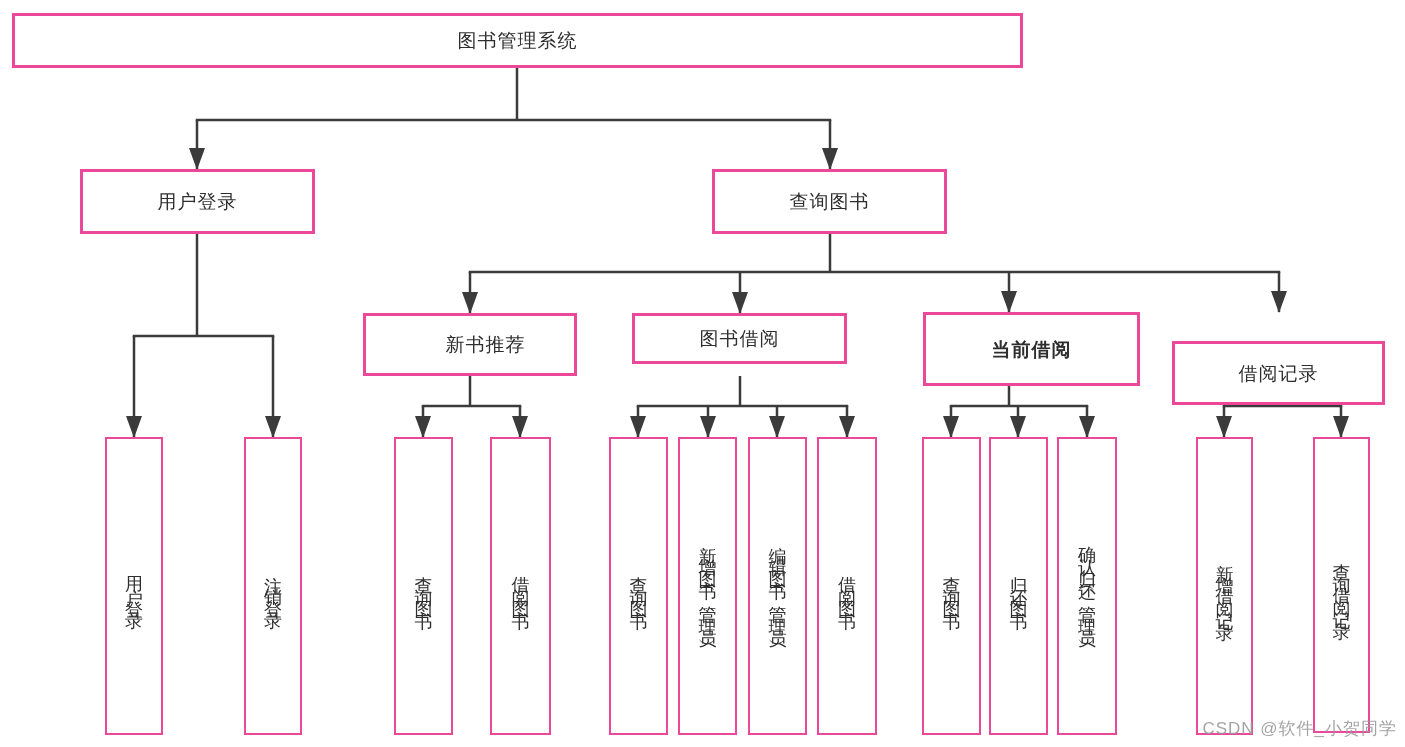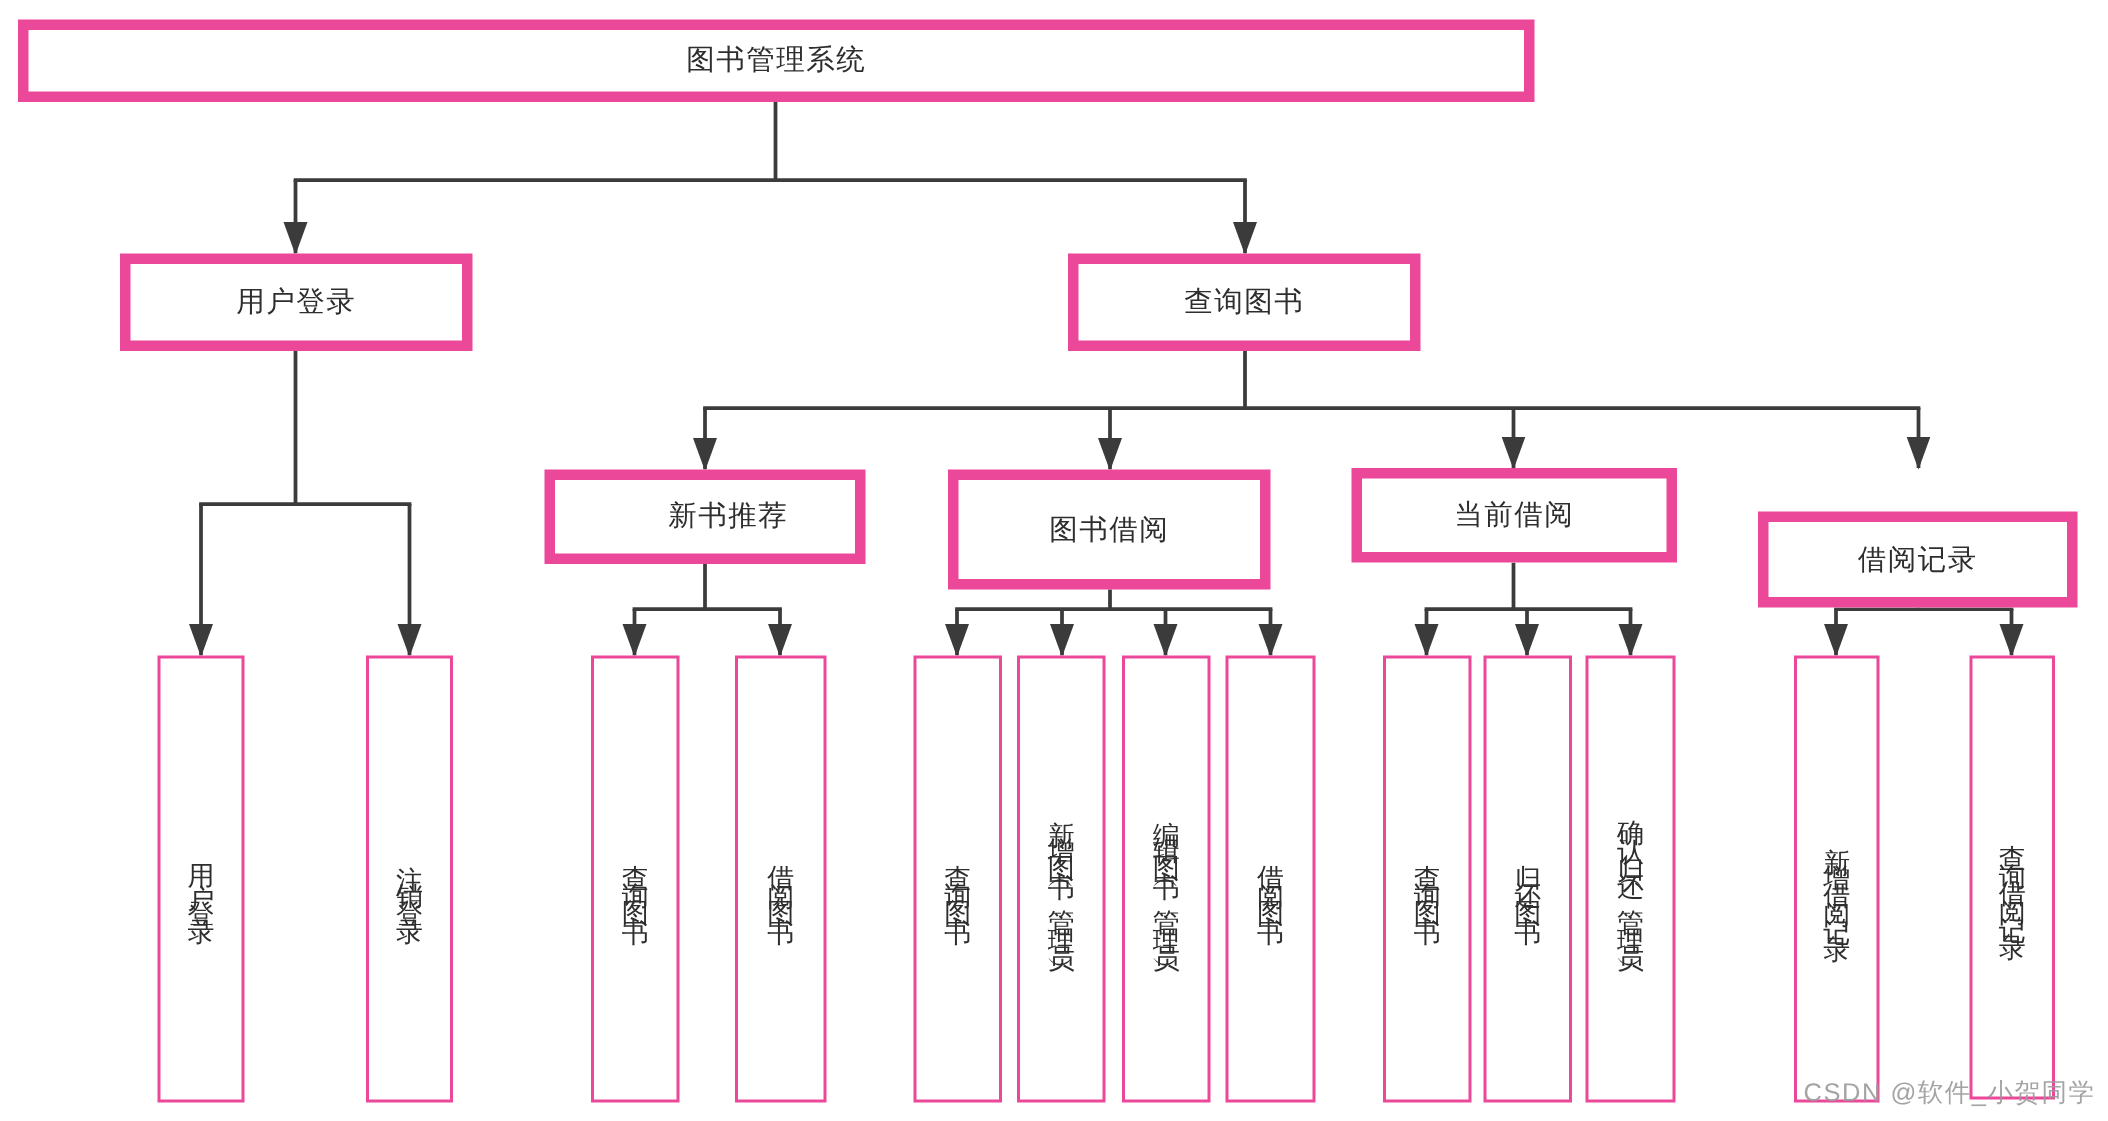--- a/index.html
+++ b/index.html
@@ -13,21 +13,21 @@
   }
   #wires {
     position: absolute;
     left: 0; top: 0;
     width: 1405px; height: 747px;
   }
   .node {
     position: absolute;
     box-sizing: border-box;
     background: #ffffff;
-    border: 7px solid #ec4899;
+    border: 3px solid #ec4899;
     display: flex;
     align-items: center;
     justify-content: center;
     color: #2e2e2e;
     font-size: 19px;
     letter-spacing: 1px;
     text-align: center;
     line-height: 1;
   }
   .leaf {
@@ -114,22 +114,22 @@
       <path d="M1341,406 V437" marker-end="url(#arrow)"></path>
     </g>
   </svg>
 
   <div class="node" style="left:12px; top:13px; width:1011px; height:55px;">图书管理系统</div>
 
   <div class="node" style="left:80px; top:169px; width:235px; height:65px;">用户登录</div>
   <div class="node" style="left:712px; top:169px; width:235px; height:65px;">查询图书</div>
 
   <div class="node" style="left:363px; top:313px; width:214px; height:63px;padding-left:31px;">新书推荐</div>
-  <div class="node" style="left:632px; top:313px; width:215px; height:80px;">图书借阅</div>
-  <div class="node" style="left:901px; top:312px; width:217px; height:63px;">当前借阅</div>
+  <div class="node" style="left:632px; top:313px; width:215px; height:51px;">图书借阅</div>
+  <div class="node" style="left:923px; top:312px; width:217px; height:74px;font-weight:bold;">当前借阅</div>
   <div class="node" style="left:1172px; top:312px; width:213px; height:64px;margin-top:29px;">借阅记录</div>
 
   <div class="node leaf" style="left:105px; top:437px; width:58px; height:298px;">用户登录</div>
   <div class="node leaf" style="left:244px; top:437px; width:58px; height:298px;">注销登录</div>
 
   <div class="node leaf" style="left:394px; top:437px; width:59px; height:298px;">查询图书</div>
   <div class="node leaf" style="left:490px; top:437px; width:61px; height:298px;">借阅图书</div>
 
   <div class="node leaf" style="left:609px; top:437px; width:59px; height:298px;">查询图书</div>
   <div class="node leaf" style="left:678px; top:437px; width:59px; height:298px;">新增图书（管理员）</div>

